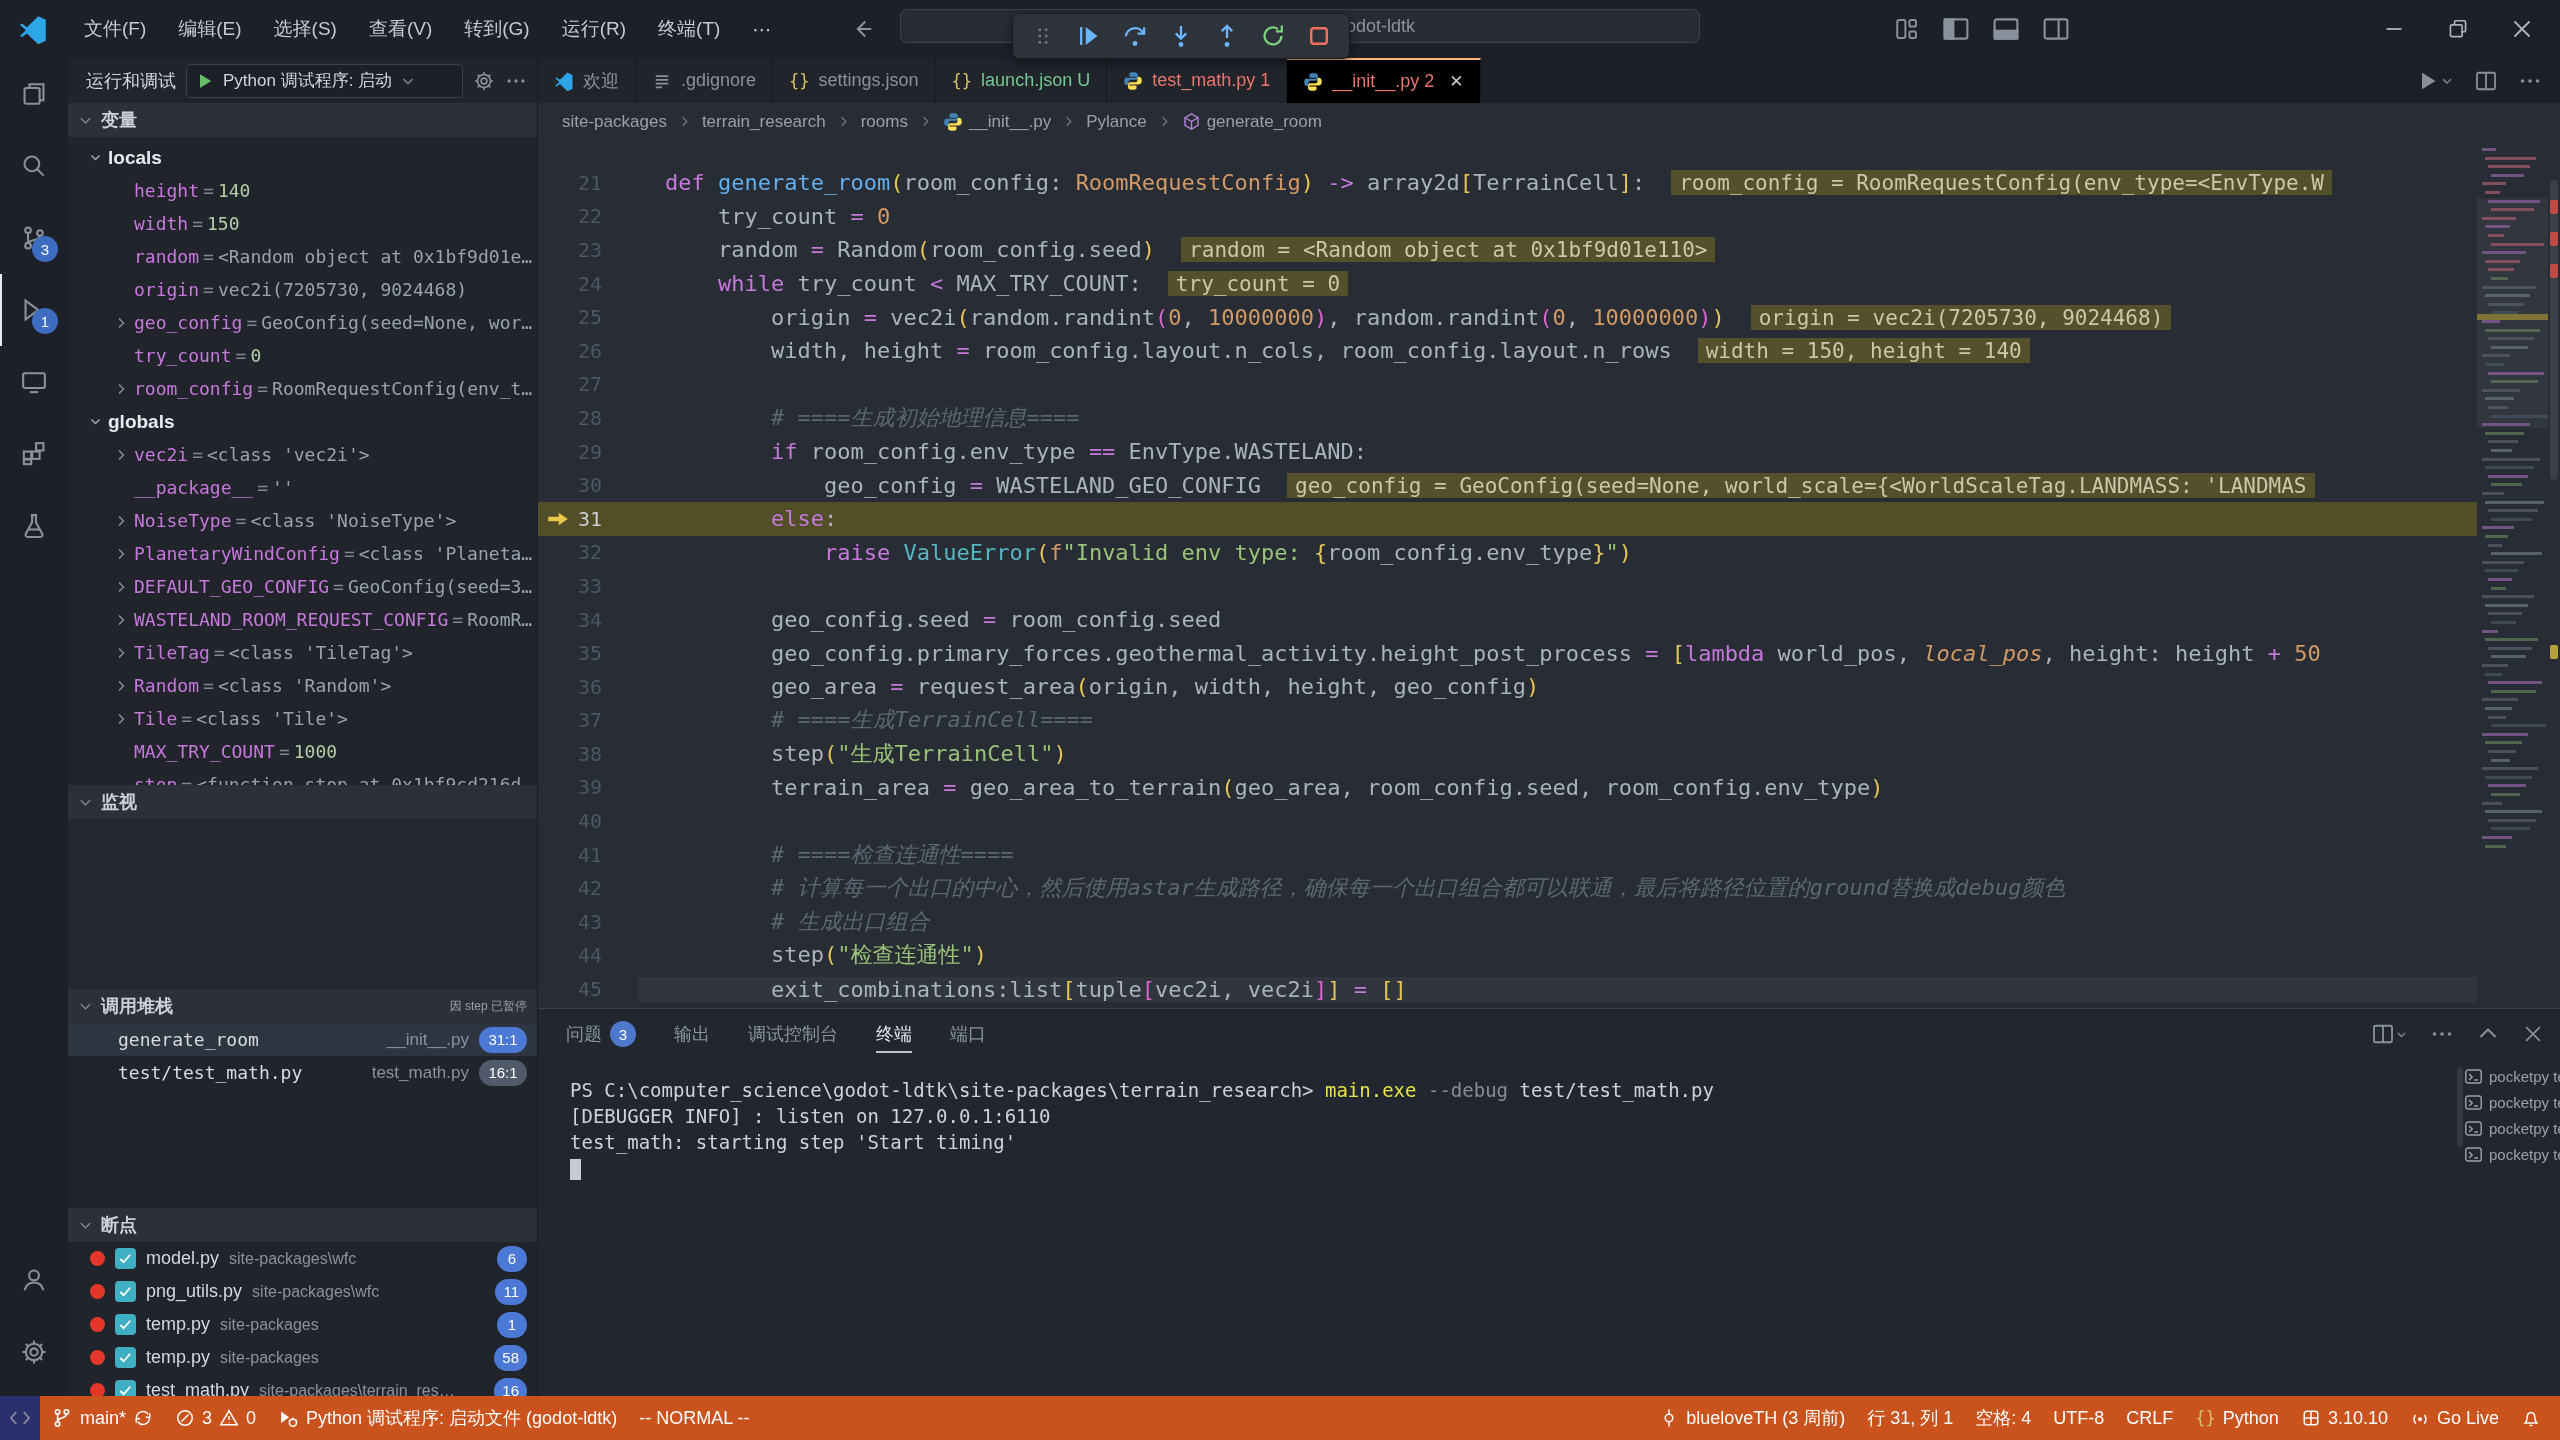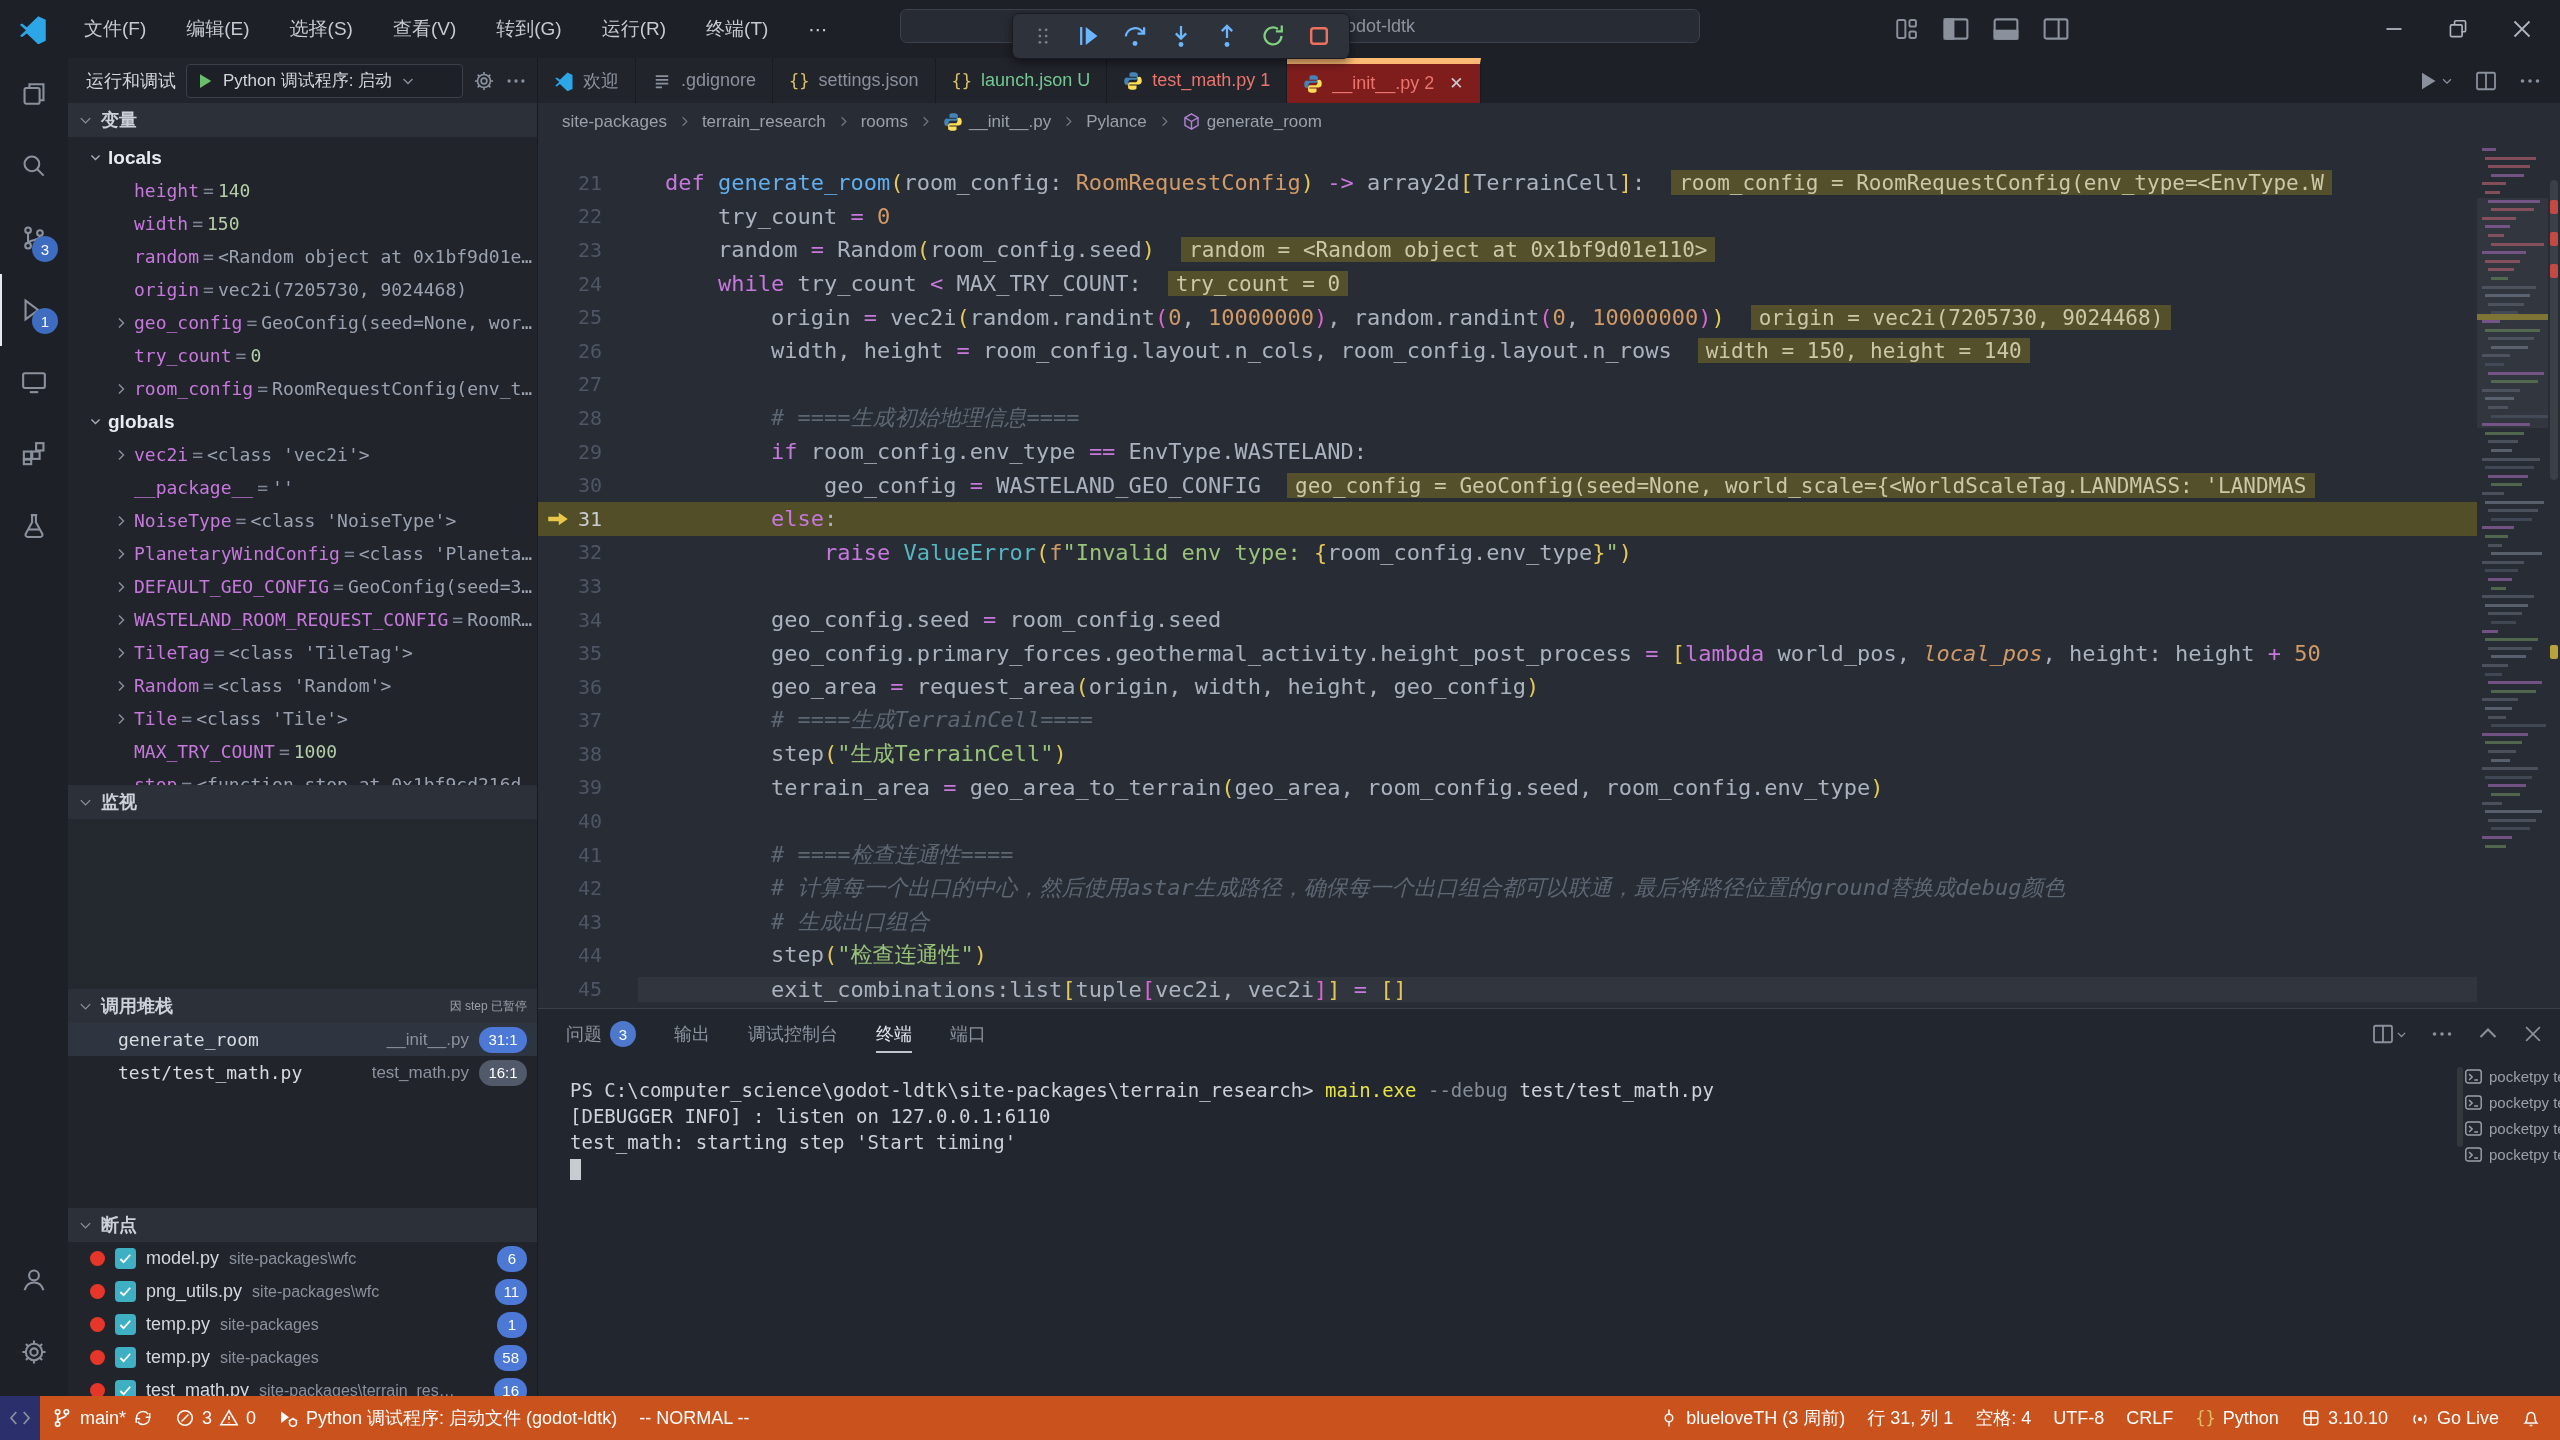--- a/index.html
+++ b/index.html
@@ -4,21 +4,21 @@
 <style>
   *{margin:0;padding:0;box-sizing:border-box}
   html,body{width:2560px;height:1440px;overflow:hidden;background:#16181d}
   body{font-family:"Liberation Sans",sans-serif;color:#cfd3da;-webkit-font-smoothing:antialiased}
   .stage{position:relative;width:2560px;height:1440px;display:flex;flex-direction:column;background:#1b1e24}
   svg{display:block}
   .ic{display:inline-flex;align-items:center;justify-content:center;color:#8a919d}
   
   .titlebar{height:58px;background:#1d2026;display:flex;align-items:center;position:relative;flex:0 0 58px}
   .logo{width:30px;height:30px;margin:0 20px 0 18px}
-  .menu{display:flex;align-items:center;gap:8px}
+  .menu{display:flex;align-items:center;gap:0}
   .menu-item{padding:6px 16px;font-size:19px;color:#c6cad1;border-radius:6px;white-space:nowrap}
   .nav-arrows{display:flex;gap:26px;margin-left:64px;color:#9aa1ab}
   .cmdcenter{position:absolute;left:900px;top:9px;width:800px;height:34px;background:#272b33;border:1px solid #3c414c;border-radius:7px;display:flex;align-items:center;justify-content:center;gap:10px;color:#8d939e;font-size:18px}
   .win-icons{position:absolute;right:0;top:0;height:58px;display:flex;align-items:center;gap:8px;padding-right:10px}
   .win-btn{width:56px;height:46px;display:flex;align-items:center;justify-content:center;color:#aeb4bd}
   .layout-group{position:absolute;right:490px;top:0;height:58px;display:flex;align-items:center;gap:22px;color:#aeb4bd}
   
   .dbgbar{position:absolute;left:1012px;top:13px;height:46px;background:#2e323b;border:1px solid #1a1c21;border-radius:7px;box-shadow:0 4px 10px rgba(0,0,0,.45);display:flex;align-items:center;padding:0 10px;gap:6px;z-index:50}
   .dbgbtn{width:40px;height:38px;display:flex;align-items:center;justify-content:center;border-radius:5px}
   
@@ -58,21 +58,21 @@
   .bprow{height:33px;display:flex;align-items:center;padding:0 10px 0 22px;gap:10px}
   .bpdot{width:15px;height:15px;border-radius:50%;background:#e6362a;flex:0 0 15px}
   .bpcheck{width:21px;height:21px;border-radius:4px;background:#3fb0c4;color:#fff;font-size:15px;display:flex;align-items:center;justify-content:center;flex:0 0 21px}
   .bprow .f{font-size:18px;color:#d3d7de;white-space:nowrap}
   .bprow .p{font-size:16px;color:#8b919d;white-space:nowrap;overflow:hidden;text-overflow:ellipsis;flex:1}
   .bprow .pill{min-width:30px}
   
   .editorcol{flex:1;display:flex;flex-direction:column;min-width:0}
   .tabrow{height:45px;background:#1d2026;display:flex;align-items:stretch;flex:0 0 45px}
   .tab{display:flex;align-items:center;gap:9px;padding:0 16px;font-size:18px;color:#8a909c;background:#21242b;border-right:1px solid #171a1f;white-space:nowrap;position:relative}
-  .tab.active{background:#7f1d1d;color:#d4d8df;border-top:6px solid #fdba74}
+  .tab.active{background:#000000;color:#d4d8df;border-top:2px solid #fdba74}
   .tab .x{margin-left:6px;color:#c6cad1;font-size:17px}
   .tab.t-green{color:#73c991}.tab.t-red{color:#e9756d}
   .tab-actions{margin-left:auto;display:flex;align-items:center;gap:20px;padding-right:18px;color:#aeb4bd}
   .crumbs{height:37px;background:#282c34;display:flex;align-items:center;padding-left:24px;gap:8px;font-size:17px;color:#9aa0ab;flex:0 0 37px}
   .crumb{display:flex;align-items:center;gap:6px;white-space:nowrap}
   .crumb-sep{color:#6e7582;margin:0 2px}
   
   .codearea{flex:1;background:#282c34;position:relative;overflow:hidden}
   .codelines{position:absolute;left:0;top:0;right:83px;bottom:0;overflow:hidden;padding-top:26px;font-family:"DejaVu Sans Mono",monospace;font-size:22px}
   .cl{height:33.6px;display:flex;align-items:center}

